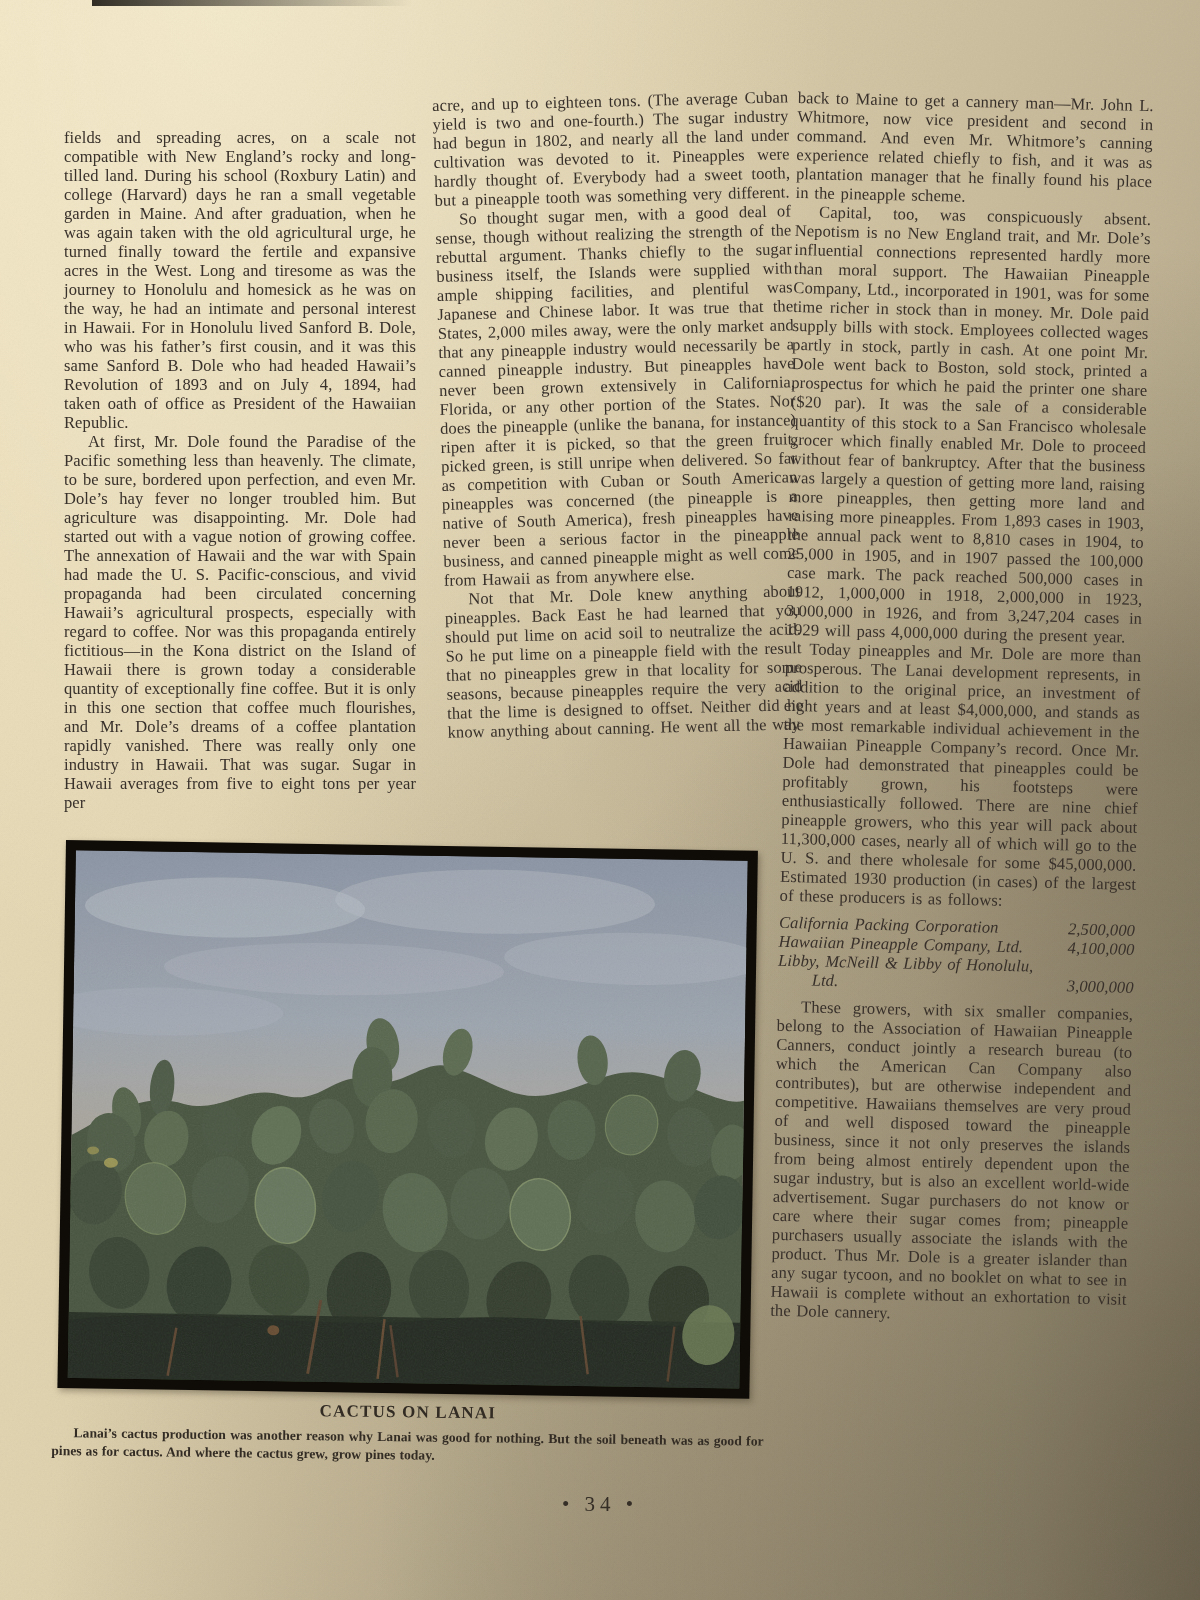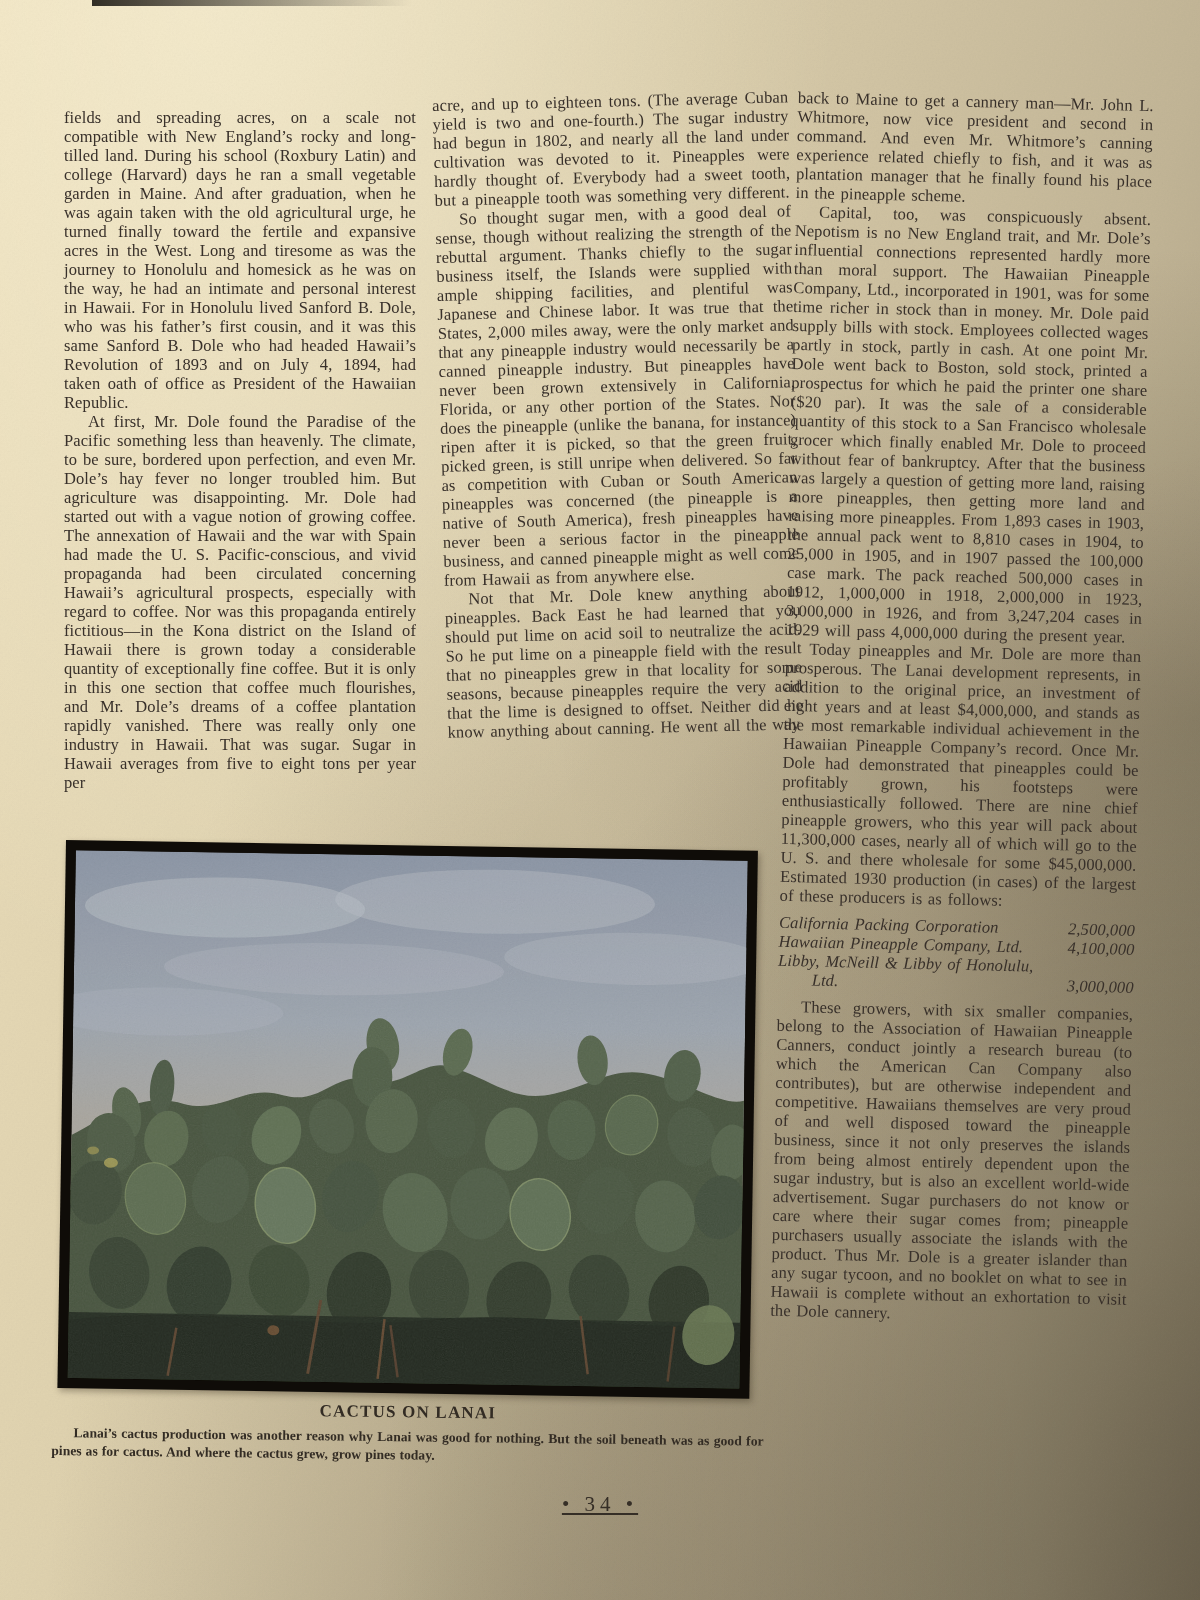--- a/index.html
+++ b/index.html
@@ -17,21 +17,21 @@
   .scan-edge{
     position:absolute;top:0;left:92px;width:320px;height:6px;
     background:linear-gradient(to right, rgba(15,12,8,.85), rgba(15,12,8,0));
   }
   .col{
     position:absolute;text-align:justify;
     font-size:16.5px;line-height:19px;word-spacing:.09em;letter-spacing:.1px;
   }
   .col p{margin:0;text-indent:24px;}
   .col p.noindent{text-indent:0;}
-  .col1{left:64px;top:108px;width:352px;}
+  .col1{left:64px;top:128px;width:352px;}
   .col2{left:432px;top:96px;width:356px;transform:rotate(-1.4deg);transform-origin:0 0;}
   .col3{left:798px;top:88px;width:356px;transform:rotate(1.3deg);transform-origin:0 0;}
   .prod-table{font-style:italic;margin:8px 0 8px 0;}
   .prod-row{display:flex;justify-content:space-between;text-indent:0;}
   .prod-row .val{font-style:italic;}
   .prod-row .cont-name{padding-left:34px;}
   .photo-frame{
     position:absolute;left:66px;top:840px;width:692px;height:548px;
     background:#0f0c08;box-sizing:border-box;padding:10px;
     transform:rotate(0.9deg);transform-origin:0 0;
@@ -45,21 +45,21 @@
   .caption-title{
     text-align:center;font-size:17px;letter-spacing:1.2px;font-weight:bold;
     margin:0;color:#332c24;
   }
   .caption-text{
     margin:6px 0 0 0;font-size:13.6px;line-height:17.5px;font-weight:bold;
     text-align:justify;text-indent:22px;color:#332c24;word-spacing:.05em;
   }
   .page-number{
     position:absolute;left:0;right:0;top:1492px;text-align:center;
-    font-size:21px;letter-spacing:5px;color:#352e26;text-decoration:underline;
+    font-size:21px;letter-spacing:5px;color:#352e26;
   }
   .grain{position:absolute;inset:0;pointer-events:none;mix-blend-mode:multiply;}
 </style>
 </head>
 <body>
 
 <div class="scan-edge"></div>
 
 <div class="col col1">
   <p class="noindent">fields and spreading acres, on a scale not compatible with New England’s rocky and long-tilled land. During his school (Roxbury Latin) and college (Harvard) days he ran a small vegetable garden in Maine. And after graduation, when he was again taken with the old agricultural urge, he turned finally toward the fertile and expansive acres in the West. Long and tiresome as was the journey to Honolulu and homesick as he was on the way, he had an intimate and personal interest in Hawaii. For in Honolulu lived Sanford B. Dole, who was his father’s first cousin, and it was this same Sanford B. Dole who had headed Hawaii’s Revolution of 1893 and on July 4, 1894, had taken oath of office as President of the Hawaiian Republic.</p>

